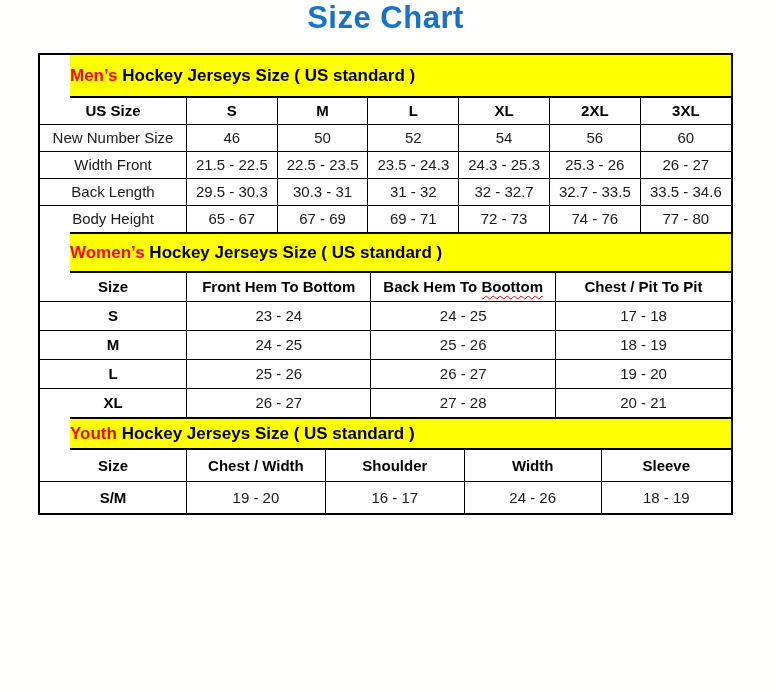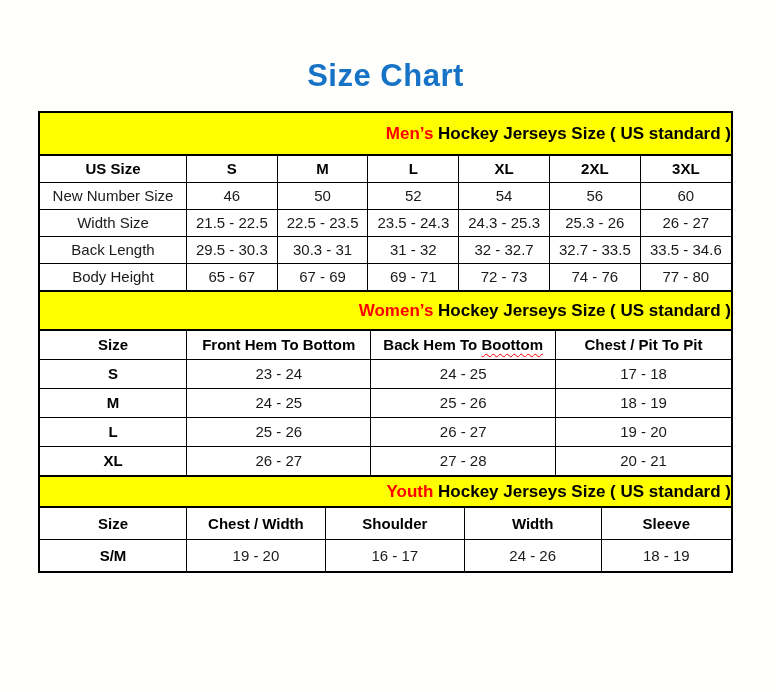--- a/index.html
+++ b/index.html
@@ -11,40 +11,41 @@
   }
   *{box-sizing:border-box;}
   html,body{margin:0;padding:0;}
   body{
     width:776px;height:692px;
     background:var(--page_bg);
     font-family:"Liberation Sans","DejaVu Sans",sans-serif;
     color:#111;
     overflow:hidden;
   }
-  .page{padding-top:58px;border-radius:7px;}
+  .page{border-radius:7px;}
   .page-title{
     width:695px;margin:0 0 17px 38px;
     text-align:center;
     color:var(--title_blue);
     font-size:31px;font-weight:bold;
     letter-spacing:0.5px;
     line-height:1.15;
   }
   .chart-wrap{
     width:695px;margin-left:38px;
     border:2.5px solid var(--border_black);
     background:#fff;
   }
   .band{
     background:var(--band_yellow);
-    text-align:right;
+    text-align:left;
     font-weight:bold;font-size:17px;line-height:21px;
     color:#000;
     border-bottom:2px solid var(--border_black);
+    margin-left:30px;
   }
   .band:not(.band-first){border-top:2px solid var(--border_black);}
   .band-mens{padding:10px 0;}
   .band-womens{padding:8px 0;}
   .band-youth{padding:4px 0;}
   .accent{color:var(--accent_red);}
   table{
     width:100%;
     border-collapse:collapse;
     table-layout:fixed;
@@ -109,21 +110,21 @@
           <tr>
             <td class="row-label">New Number Size</td>
             <td>46</td>
             <td>50</td>
             <td>52</td>
             <td>54</td>
             <td>56</td>
             <td>60</td>
           </tr>
           <tr>
-            <td class="row-label">Width Size</td>
+            <td class="row-label">Width Front</td>
             <td>21.5 - 22.5</td>
             <td>22.5 - 23.5</td>
             <td>23.5 - 24.3</td>
             <td>24.3 - 25.3</td>
             <td>25.3 - 26</td>
             <td>26 - 27</td>
           </tr>
           <tr>
             <td class="row-label">Back Length</td>
             <td>29.5 - 30.3</td>

